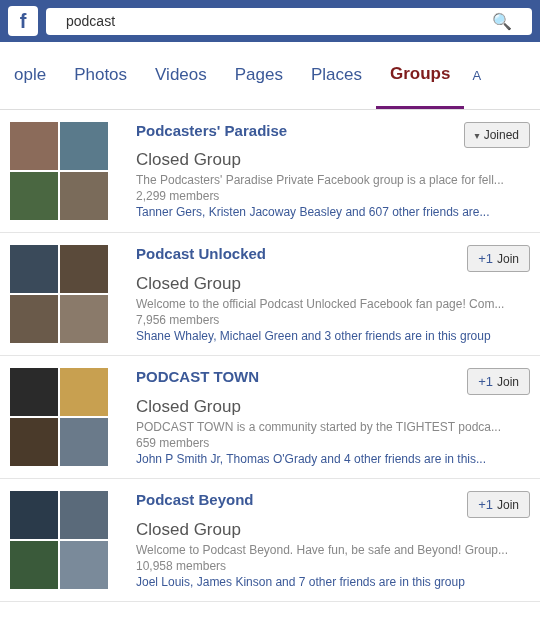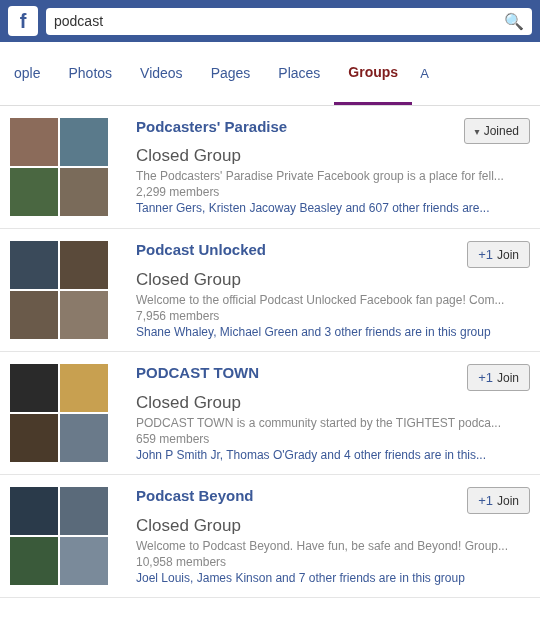--- a/index.html
+++ b/index.html
@@ -31,21 +31,21 @@
       font-size: 20px;
       color: #3b5998;
       flex-shrink: 0;
     }
     .search-bar {
       flex: 1;
       display: flex;
       align-items: center;
       background: #fff;
       border-radius: 4px;
-      padding: 4px 8px;
+      padding: 4px 20px;
       gap: 6px;
     }
     .search-bar input {
       border: none;
       outline: none;
       flex: 1;
       font-size: 14px;
       color: #333;
     }
     .search-icon-btn {
@@ -59,21 +59,21 @@
     
     .nav-tabs {
       background: #fff;
       border-bottom: 1px solid #ddd;
       display: flex;
       align-items: center;
       overflow: hidden;
     }
     .nav-tab {
       padding: 22px 14px;
-      font-size: 14px;
+      font-size: 17px;
       color: #3b5998;
       cursor: pointer;
       white-space: nowrap;
       border-bottom: 2px solid transparent;
     }
     .nav-tab.active {
       color: #7f1d1d;
       font-weight: bold;
       border-bottom: 3px solid #701a75;
     }

